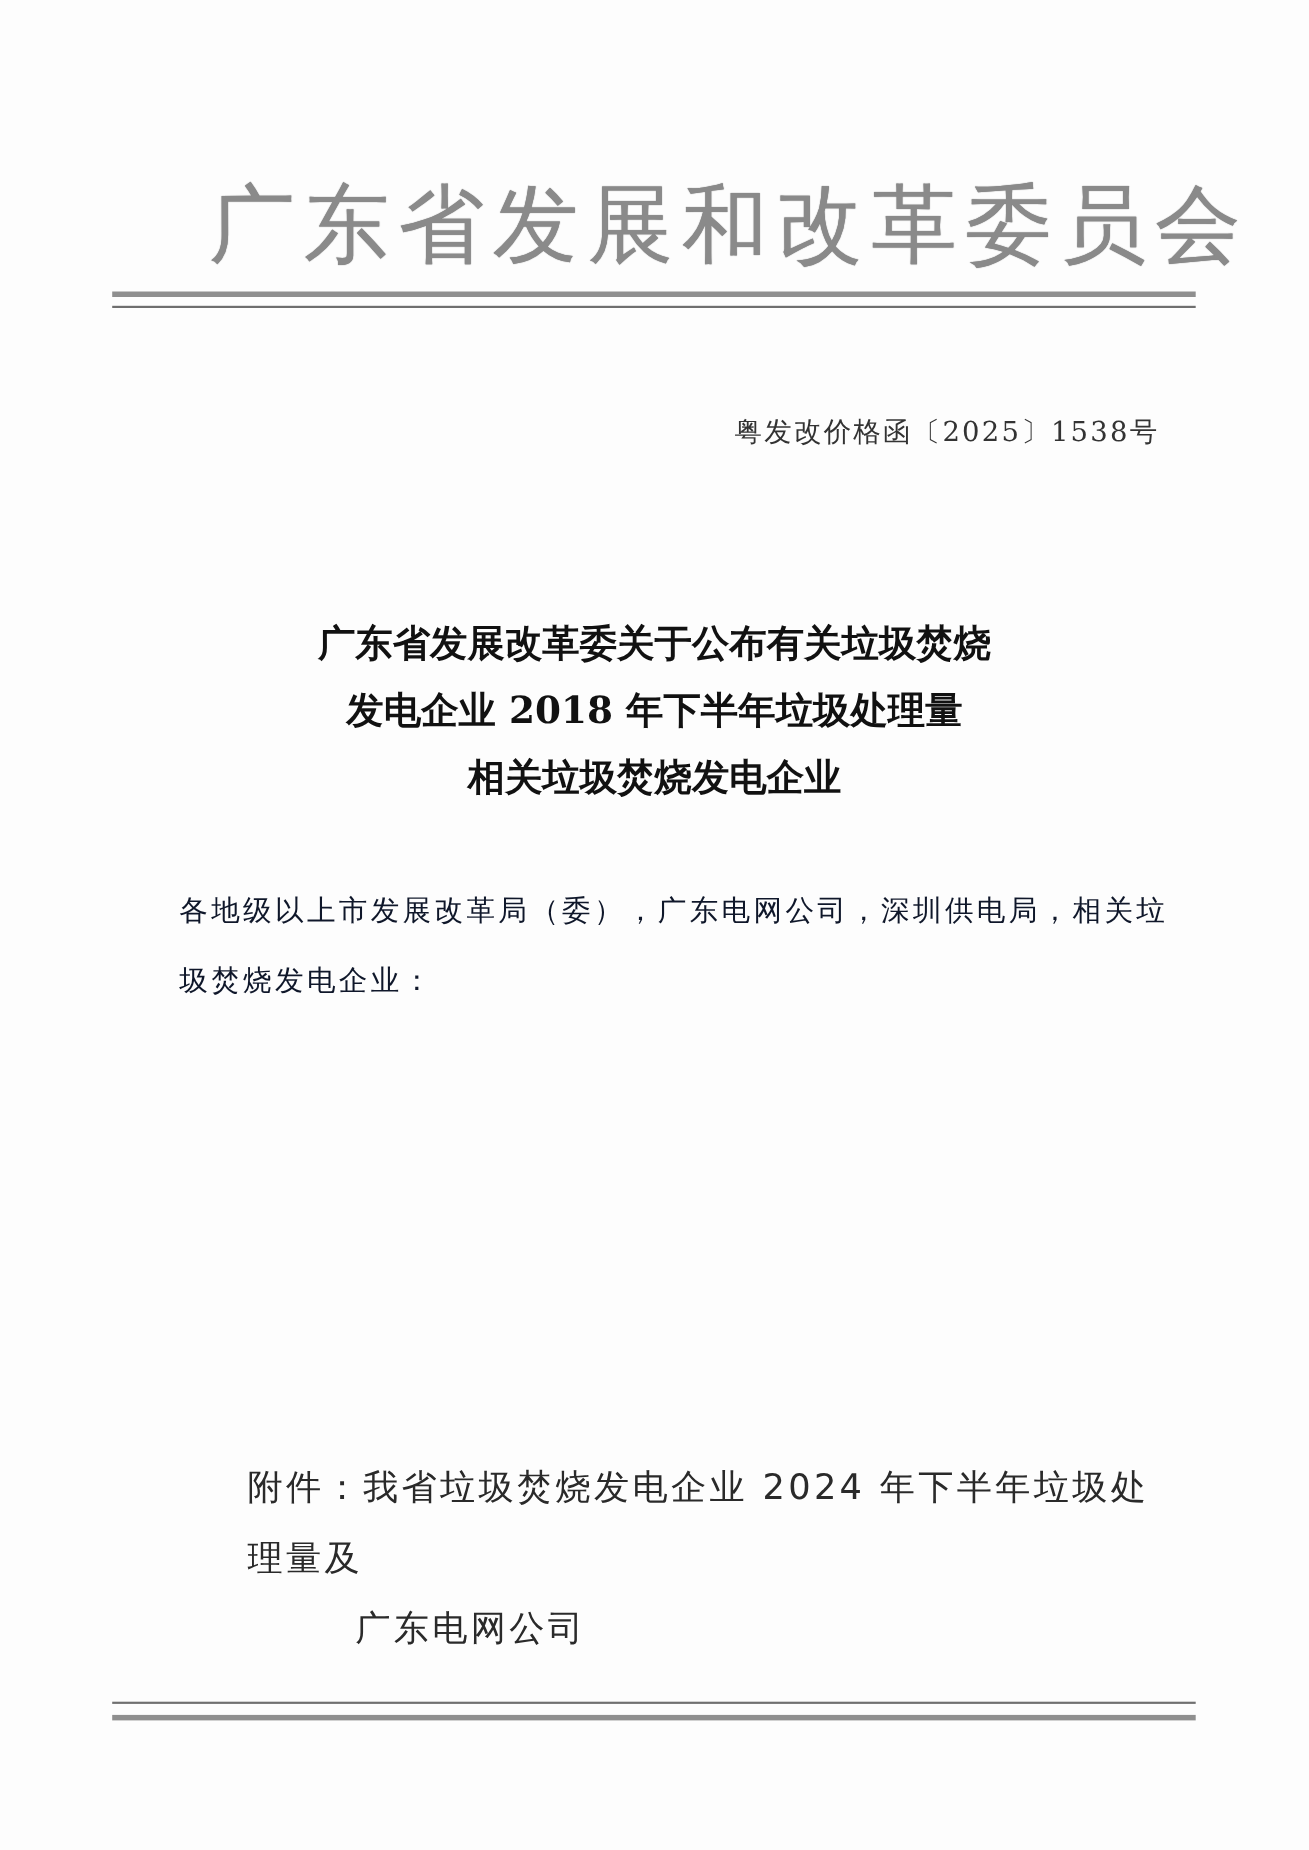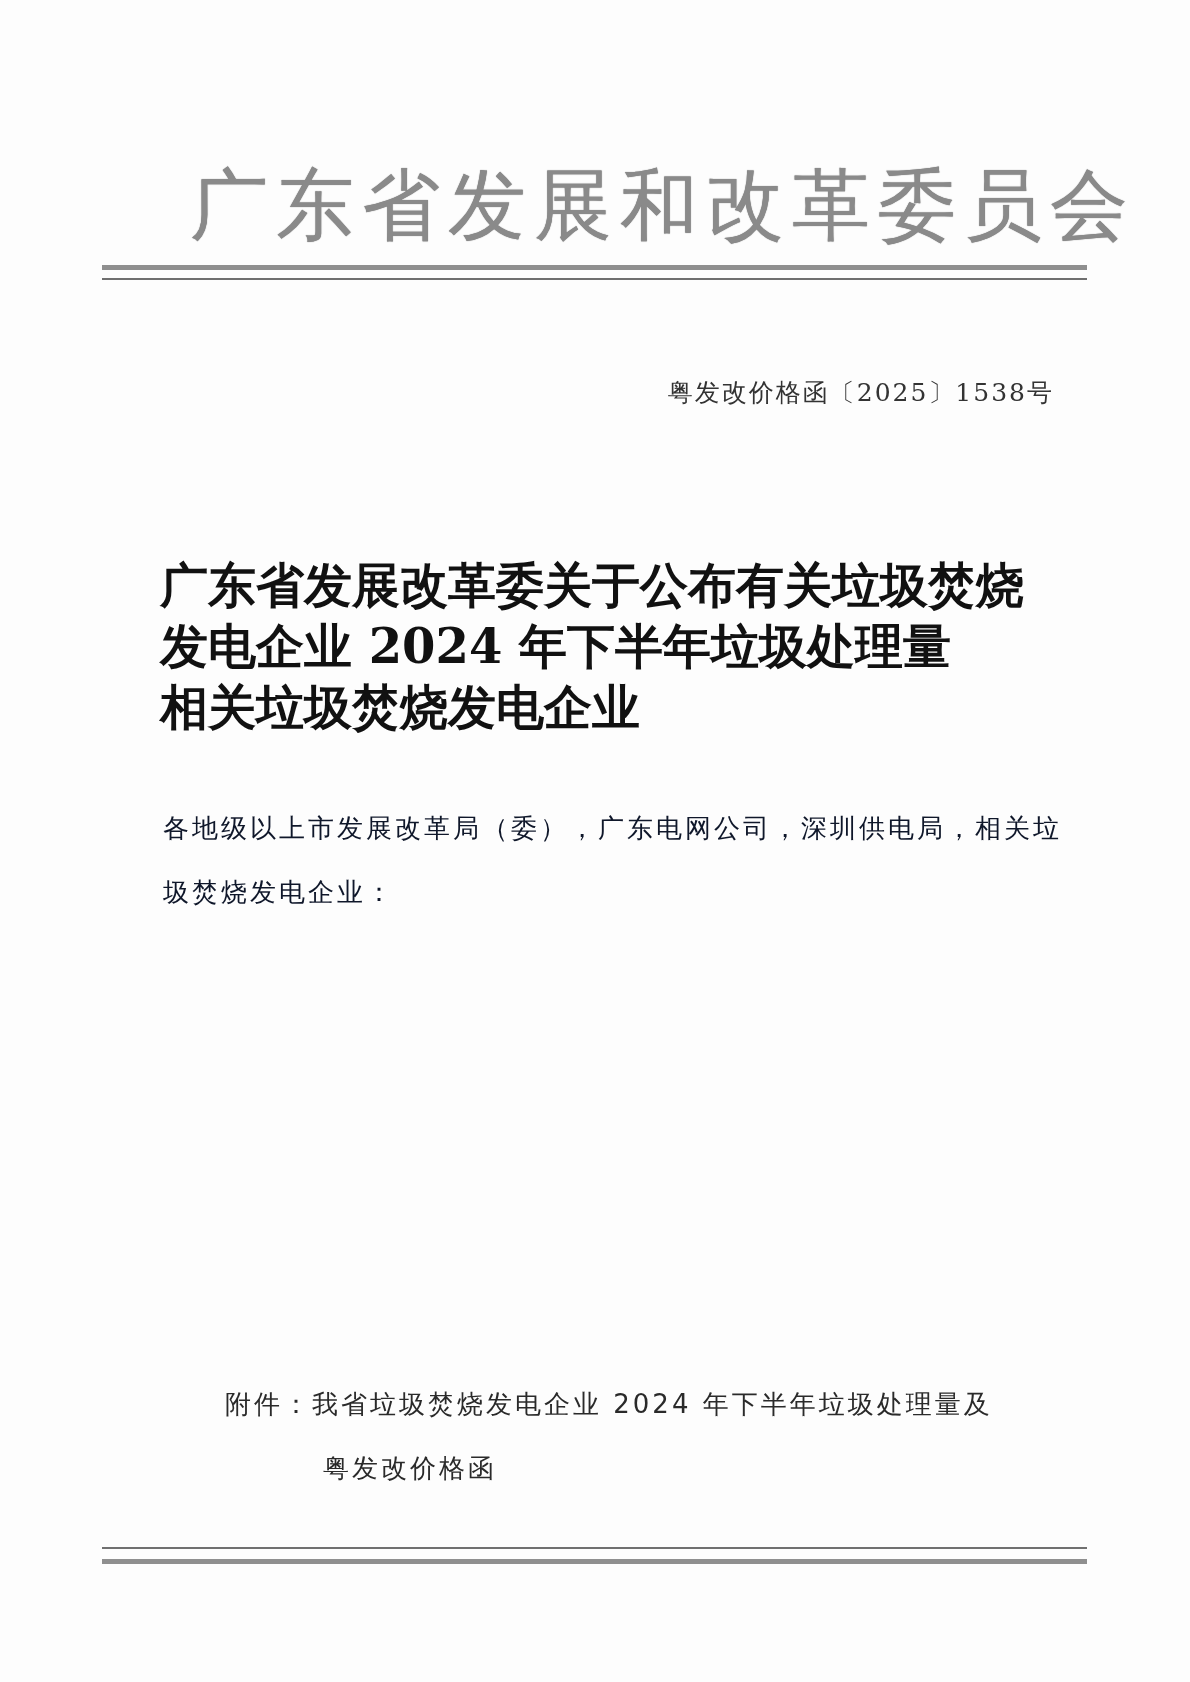--- a/index.html
+++ b/index.html
@@ -14,57 +14,57 @@
 
   .rule { position:absolute; left:102px; width:985px; }
   .rule-top-thick { top:265px; height:5px; background:#8f8f8f; }
   .rule-top-thin  { top:278px; height:2px; background:#6f6f6f; }
   .rule-bot-thin  { top:1547px; height:2px; background:#707070; }
   .rule-bot-thick { top:1559px; height:5px; background:#8f8f8f; }
 
   .doc-number { position:absolute; right:136px; top:376px; font-size:25px; color:#333;
     letter-spacing:2px; white-space:nowrap; font-family:"DejaVu Serif","Liberation Serif",serif; }
 
-  .title { position:absolute; left:160px; top:555px; width:870px; text-align:left;
-    font-size:48px; font-weight:bold; line-height:61px; color:#111;
+  .title { position:absolute; left:160px; top:555px; width:870px; text-align:center;
+    font-size:34px; font-weight:bold; line-height:61px; color:#111;
     font-family:"DejaVu Serif","Liberation Serif",serif; }
   .title div { white-space:nowrap; }
 
   .body-text { position:absolute; left:163px; width:907px; font-size:26px; color:#0f172a;
     letter-spacing:3px; line-height:64px; font-family:"DejaVu Sans","Liberation Sans",sans-serif; }
   .addressee { top:796px; }
   .para { top:918px; text-indent:55px; text-align:justify; }
 
-  .attachment { position:absolute; left:225px; top:1372px; width:840px; font-size:26px;
+  .attachment { position:absolute; left:225px; top:1320px; width:840px; font-size:32px;
     color:#2a2a2a; letter-spacing:3px; line-height:64px;
     font-family:"DejaVu Sans","Liberation Sans",sans-serif; }
   .attachment .att-line2 { padding-left:98px; }
 </style>
 </head>
 <body>
 
 <div class="page">
 
   <div class="org-header">广东省发展和改革委员会</div>
 
   <div class="rule rule-top-thick"></div>
   <div class="rule rule-top-thin"></div>
 
   <div class="doc-number">粤发改价格函〔2025〕1538号</div>
 
   <div class="title">
     <div>广东省发展改革委关于公布有关垃圾焚烧</div>
-    <div>发电企业 2024 年下半年垃圾处理量</div>
+    <div>发电企业 2018 年下半年垃圾处理量</div>
     <div>相关垃圾焚烧发电企业</div>
   </div>
 
   <div class="body-text addressee">各地级以上市发展改革局（委），广东电网公司，深圳供电局，相关垃圾焚烧发电企业：</div>
 
 
   <div class="attachment">
     <div><span>附件：</span><span>我省垃圾焚烧发电企业 2024 年下半年垃圾处理量及</span></div>
-    <div class="att-line2">粤发改价格函</div>
+    <div class="att-line2">广东电网公司</div>
   </div>
 
   <div class="rule rule-bot-thin"></div>
   <div class="rule rule-bot-thick"></div>
 
 </div>
 
 </body></html>

